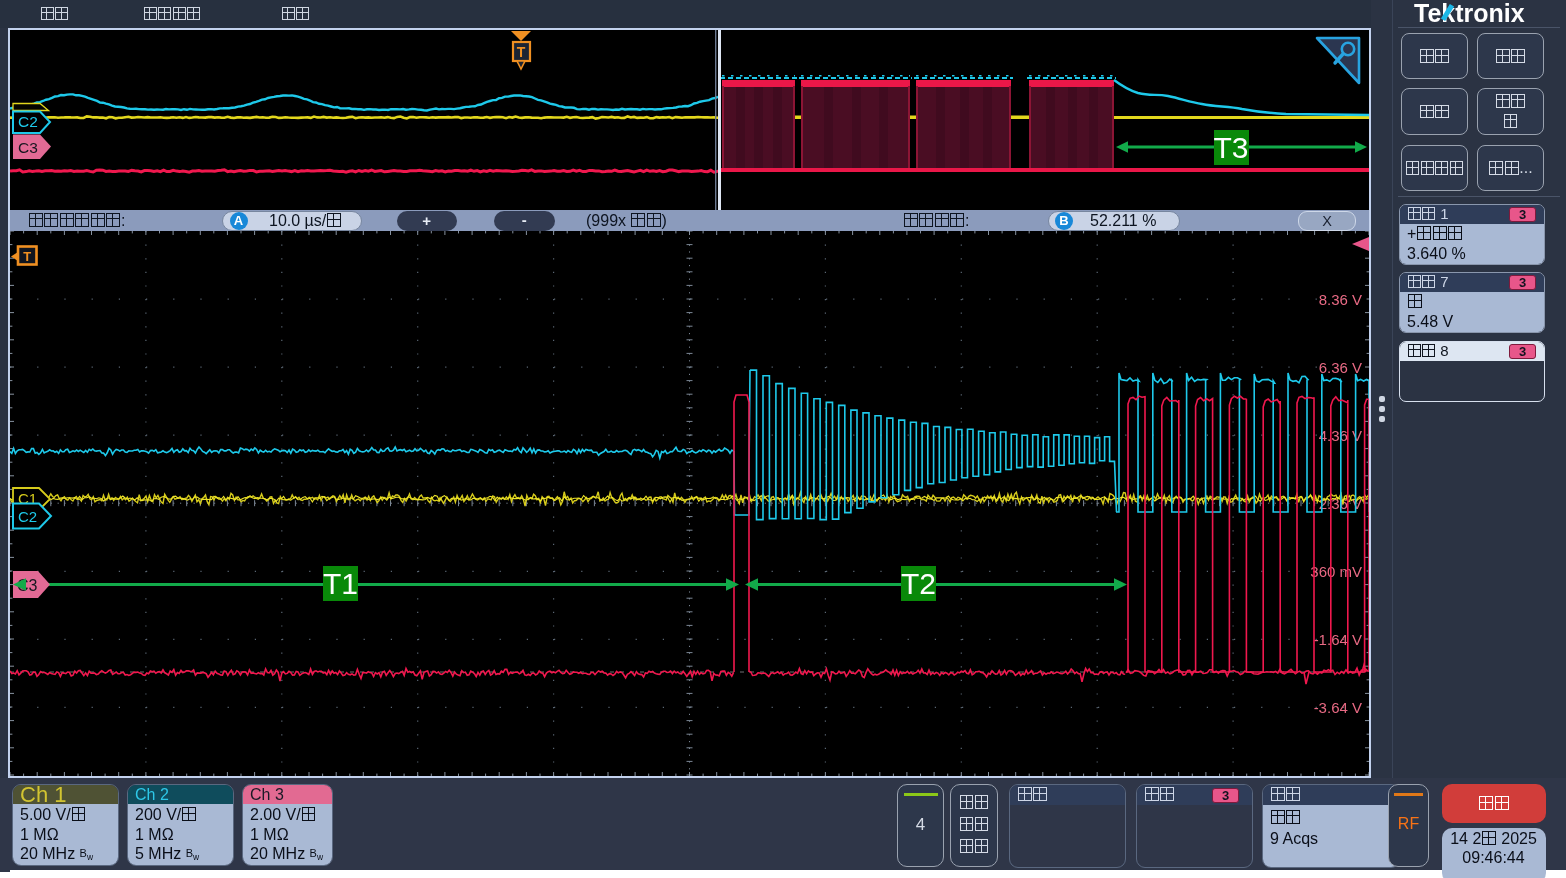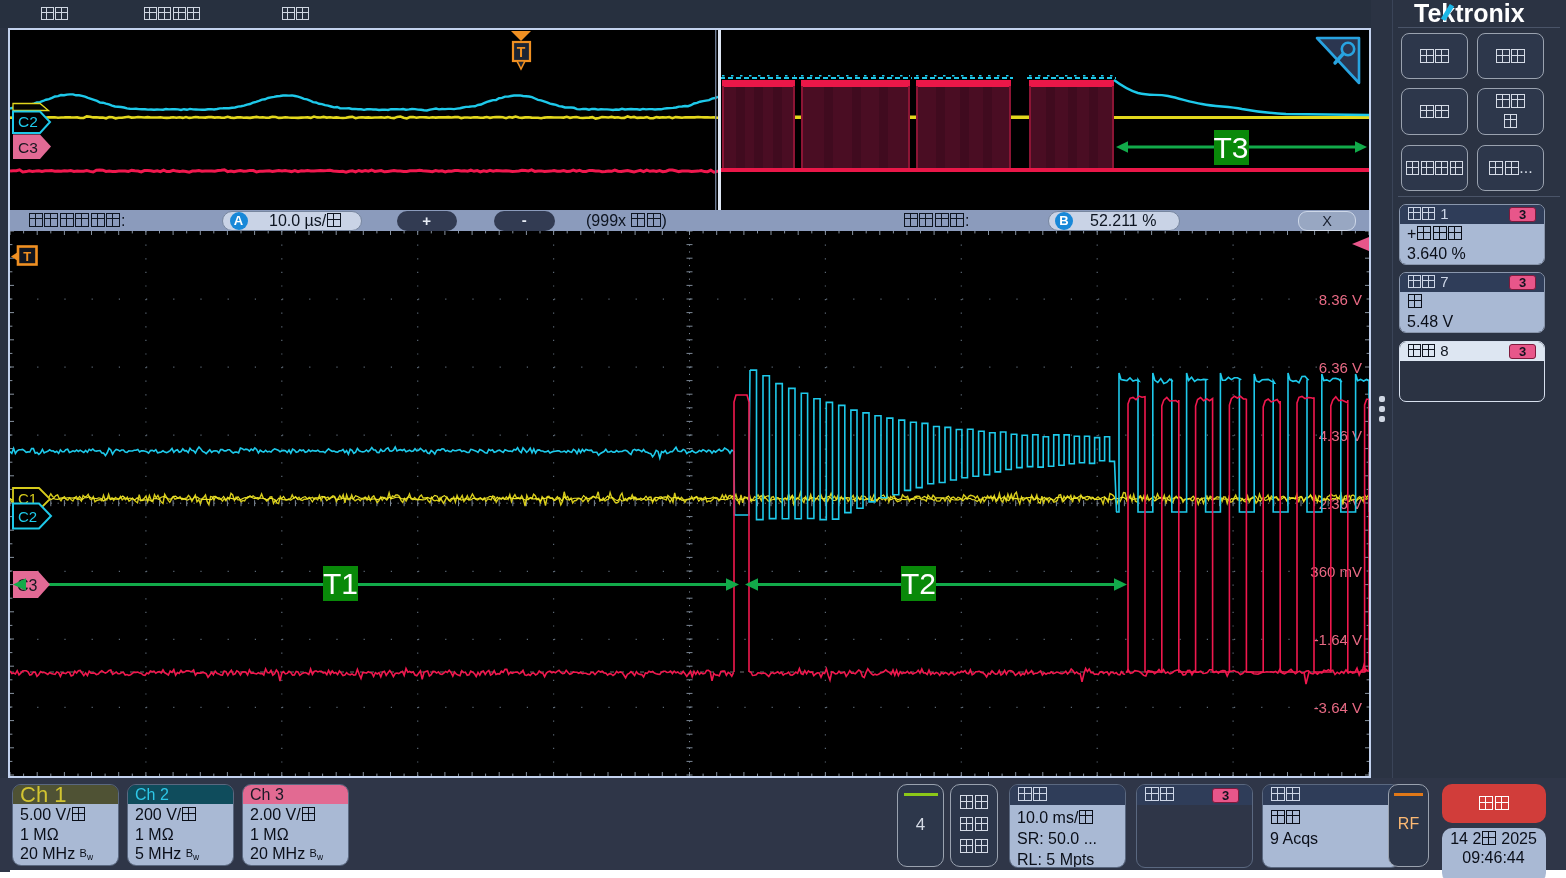--- a/index.html
+++ b/index.html
@@ -592,42 +592,41 @@
 <div class="ab" style="left:0;top:870px;width:1566px;height:8px;background:#ffffff"></div>
 <div class="ab" style="left:0;top:868px;width:10px;height:4px;background:#2f3648"></div>
 <div class="ab" style="left:12px;top:784px;width:107px;height:82px;border-radius:9px;overflow:hidden;border:1px solid #5a6880">
     <div style="background:#4f5234;color:#d2c431;font-size:22px;line-height:19px;height:19px;padding-left:7px">Ch 1</div>
     <div class="bdy" style="height:63px;padding:1px 0 0 7px;line-height:19.6px;font-size:16px">5.00 V/<i class="cj"></i><br>1 MΩ<br>20 MHz <span style="font-size:11px;vertical-align:2px">B</span><span style="font-size:8.5px;vertical-align:-1px">w</span></div>
   </div>
 <div class="ab" style="left:127px;top:784px;width:107px;height:82px;border-radius:9px;overflow:hidden;border:1px solid #5a6880">
     <div style="background:#0f4c5c;color:#2ec8e8;font-size:16px;line-height:19px;height:19px;padding-left:7px">Ch 2</div>
     <div class="bdy" style="height:63px;padding:1px 0 0 7px;line-height:19.6px;font-size:16px">200 V/<i class="cj"></i><br>1 MΩ<br>5 MHz <span style="font-size:11px;vertical-align:2px">B</span><span style="font-size:8.5px;vertical-align:-1px">w</span></div>
   </div>
-<div class="ab" style="left:242px;top:784px;width:107px;height:82px;border-radius:9px;overflow:hidden;border:1px solid #5a6880">
+<div class="ab" style="left:242px;top:784px;width:91px;height:82px;border-radius:9px;overflow:hidden;border:1px solid #5a6880">
     <div style="background:#e26a92;color:#1a1a26;font-size:16px;line-height:19px;height:19px;padding-left:7px">Ch 3</div>
     <div class="bdy" style="height:63px;padding:1px 0 0 7px;line-height:19.6px;font-size:16px">2.00 V/<i class="cj"></i><br>1 MΩ<br>20 MHz <span style="font-size:11px;vertical-align:2px">B</span><span style="font-size:8.5px;vertical-align:-1px">w</span></div>
   </div>
 <div class="ab" style="left:897px;top:783.5px;width:47px;height:83px;background:#2d374b;border:1px solid #9aa2af;border-radius:10px"></div>
 <div class="ab" style="left:904px;top:793px;width:34px;height:2.6px;background:#8cc818"></div>
 <div class="ab" style="left:897px;top:815px;width:47px;color:#d5dbe6;font-size:17px;text-align:center">4</div>
 <div class="ab" style="left:950px;top:783.5px;width:48px;height:83px;background:#2d374b;border:1px solid #9aa2af;border-radius:10px;color:#d5dbe6;font-size:15.5px;line-height:22px;text-align:center;padding-top:7px"><i class="cj"></i><i class="cj"></i><br><i class="cj"></i><i class="cj"></i><br><i class="cj"></i><i class="cj"></i></div>
 <div class="ab" style="left:1009px;top:784px;width:117px;height:84px;border-radius:9px;overflow:hidden;border:1px solid #5a6880">
     <div class="hdr" style="height:20px;line-height:20px;position:relative;font-size:16px"><i class="cj"></i><i class="cj"></i></div>
-    <div class="bdy" style="height:64px;padding:1.5px 0 0 7px;line-height:21.4px;font-size:16px">10.0 ms/<i class="cj"></i><br>SR: 50.0 ...<br>RL: 5 Mpts</div>
   </div>
 <div class="ab" style="left:1136px;top:784px;width:117px;height:84px;border-radius:9px;overflow:hidden;border:1px solid #5a6880">
     <div class="hdr" style="height:20px;line-height:20px;position:relative;font-size:16px"><i class="cj"></i><i class="cj"></i><span class="chip" style="right:13px;top:2.5px">3</span></div>
   </div>
 <div class="ab" style="left:1262px;top:784px;width:138px;height:84px;border-radius:9px;overflow:hidden;border:1px solid #5a6880">
     <div class="hdr" style="height:20px;line-height:20px;position:relative;font-size:16px"><i class="cj"></i><i class="cj"></i></div>
     <div class="bdy" style="height:64px;padding:1.5px 0 0 7px;line-height:21.4px;font-size:16px"><i class="cj"></i><i class="cj"></i><br>9 Acqs</div>
   </div>
 <div class="ab" style="left:1388px;top:783.5px;width:41px;height:83px;background:#2d374b;border:1px solid #9aa2af;border-radius:10px"></div>
 <div class="ab" style="left:1394px;top:793px;width:29px;height:2.6px;background:#e07818"></div>
-<div class="ab" style="left:1388px;top:815px;width:41px;color:#fdba74;font-size:16px;text-align:center">RF</div>
+<div class="ab" style="left:1388px;top:815px;width:41px;color:#f97316;font-size:16px;text-align:center">RF</div>
 <div class="ab" style="left:1442px;top:783.5px;width:103.5px;height:39px;background:#d13d3a;border-radius:10px;color:#fff;font-size:16.5px;display:flex;align-items:center;justify-content:center">
     <i class="cj"></i>
     <i class="cj"></i>
   </div>
 <div class="ab" style="left:1441.5px;top:828px;width:104px;height:55px;background:#a9b9d4;border-radius:10px;color:#0a0e18;font-size:16px;text-align:center;line-height:19px;padding-top:1px">14 2<i class="cj"></i> 2025<br>09:46:44</div>
 <div class="ab" style="left:1371px;top:0;width:195px;height:778px;background:#2b3343"></div>
 <div class="ab" style="left:1392px;top:0;width:1px;height:778px;background:#3a4458"></div>
 <div class="ab" style="left:1414px;top:-1px;font-size:25px;font-weight:bold;color:#fff">Te<span style="position:relative;display:inline-block">k<span style="position:absolute;left:3.5px;top:5px;width:5px;height:17px;background:#1cb8e8;transform:rotate(32deg)"></span></span>tronix</div>
 <div class="ab" style="left:1398px;top:27px;width:162px;height:1px;background:#4a5468"></div>
 <div class="ab sbtn" style="left:1401px;top:33px;width:67px;height:46px">

